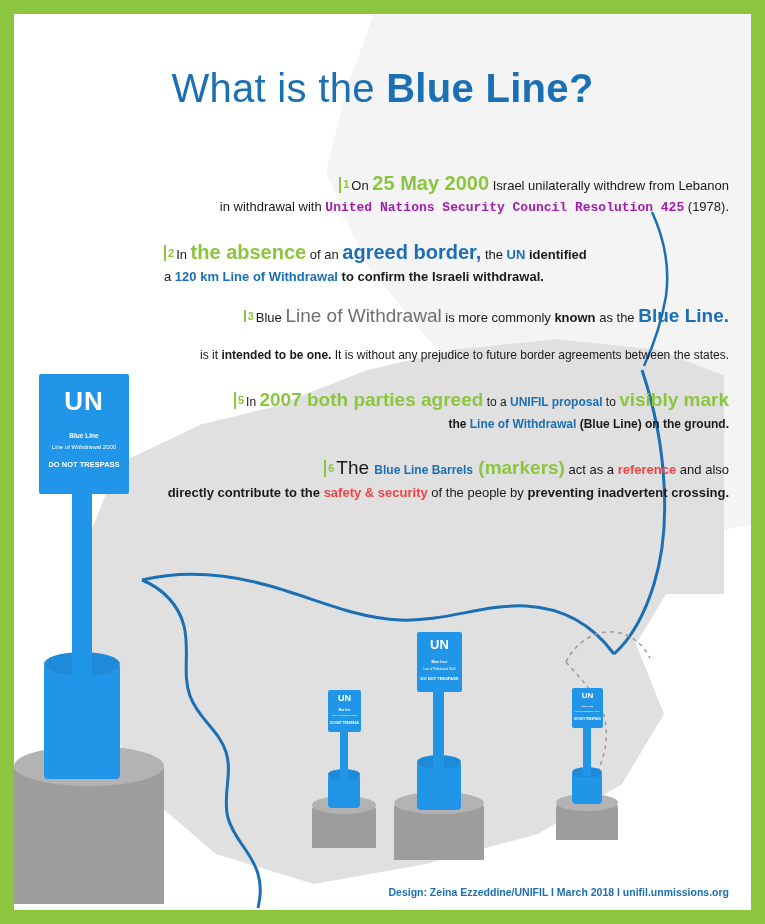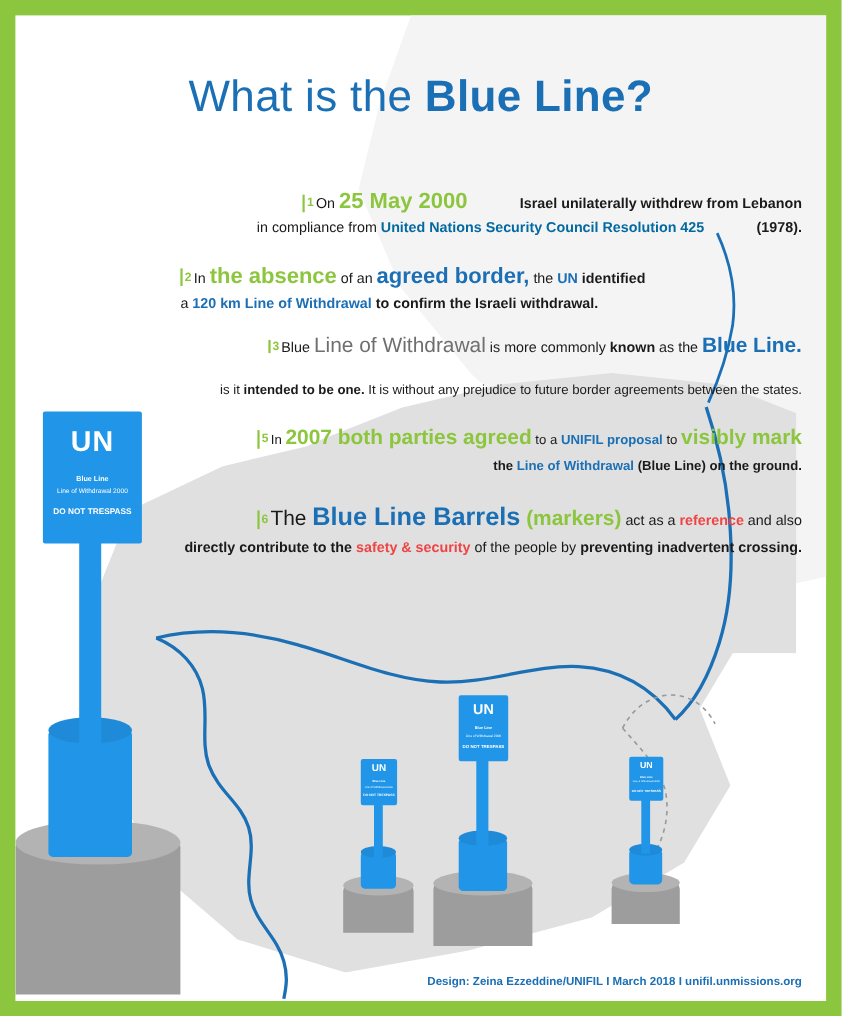--- a/index.html
+++ b/index.html
@@ -40,43 +40,43 @@
   .title b{font-weight:bold;}
   
   .facts{position:absolute;left:150px;top:155px;width:565px;}
   .fact{margin-bottom:19px;}
   .num{
     display:inline-block;font-size:11px;color:#8cc63e;font-weight:bold;
     vertical-align:2px;border-left:2px solid #8cc63e;padding-left:2px;margin-right:2px;
   }
   .f1{text-align:right;font-size:13px;color:#1a1a1a;line-height:1.45;}
   .f1 .big{font-size:20px;font-weight:bold;color:#8cc63e;}
-  .f1 .bold{font-weight:bold;margin-left:44px;}
-  .f1 .blue{color:#0369a1;font-weight:bold;}
+  .f1 .bold{font-weight:normal;}
+  .f1 .blue{color:#a21caf;font-weight:bold;font-family:Liberation Mono, monospace;}
   .f2{font-size:13px;color:#1a1a1a;line-height:1.5;}
   .f2 .g{font-size:20px;font-weight:bold;color:#8cc63e;}
   .f2 .b{font-size:20px;font-weight:bold;color:#1b6fb5;}
   .f2 .sm-bold{font-weight:bold;}
   .f2 .blue{color:#1b6fb5;font-weight:bold;}
   .f3{text-align:right;font-size:13px;color:#1a1a1a;}
   .f3 .lw{font-size:19px;color:#6f6f6f;}
   .f3 .bl{font-size:19px;font-weight:bold;color:#1b6fb5;}
   .f3 .bold{font-weight:bold;}
   .f4{text-align:right;font-size:12px;color:#1a1a1a;line-height:1.6;}
   .f4 .lead{font-size:18px;}
   .f4 .blue{color:#1b6fb5;font-weight:bold;}
   .f4 .green{color:#8cc63e;font-weight:bold;}
   .f4 .bold{font-weight:bold;}
   .f5{text-align:right;font-size:12px;color:#1a1a1a;line-height:1.6;}
   .f5 .g{font-size:19px;font-weight:bold;color:#8cc63e;}
   .f5 .blue{color:#1b6fb5;font-weight:bold;margin-top:43px;}
   .f5 .bold{font-weight:bold;}
   .f6{text-align:right;font-size:13px;color:#1a1a1a;line-height:1.55;}
   .f6 .lead{font-size:19px;}
-  .f6 .b{font-size:23px;font-weight:bold;color:#1b6fb5;}
+  .f6 .b{font-size:12px;font-weight:bold;color:#1b6fb5;}
   .f6 .g{font-size:19px;font-weight:bold;color:#8cc63e;}
   .f6 .green{color:#ef4444;font-weight:bold;}
   .f6 .bold{font-weight:bold;}
   
   .barrel{position:absolute;}
   .plinth{position:absolute;border-radius:6px 6px 0 0;background:#9d9d9d;}
   .plinth-top{position:absolute;border-radius:50%;background:#b3b3b3;}
   .post{position:absolute;background:#2196e8;}
   .drum{position:absolute;background:#2196e8;border-radius:4px;}
   .drum-top{position:absolute;background:#1f8bd8;border-radius:50%;}
@@ -111,21 +111,21 @@
     <span>What is the </span><b>Blue Line?</b>
   </div>
 
   <div class="facts">
 
     <div class="fact f1">
       <div>
         <span class="num">1</span><span>On </span><span class="big">25 May 2000</span><span class="bold"> Israel unilaterally withdrew from Lebanon</span>
       </div>
       <div>
-        <span>in compliance from </span><span class="blue">United Nations Security Council Resolution 425</span><span class="bold"> (1978).</span>
+        <span>in withdrawal with </span><span class="blue">United Nations Security Council Resolution 425</span><span class="bold"> (1978).</span>
       </div>
     </div>
 
     <div class="fact f2">
       <div>
         <span class="num">2</span><span>In </span><span class="g">the absence</span><span> of an </span><span class="b">agreed border,</span><span> the </span><span class="blue">UN</span><span class="sm-bold"> identified</span>
       </div>
       <div>
         <span>a </span><span class="blue">120 km Line of Withdrawal</span><span class="sm-bold"> to confirm the Israeli withdrawal.</span>
       </div>

